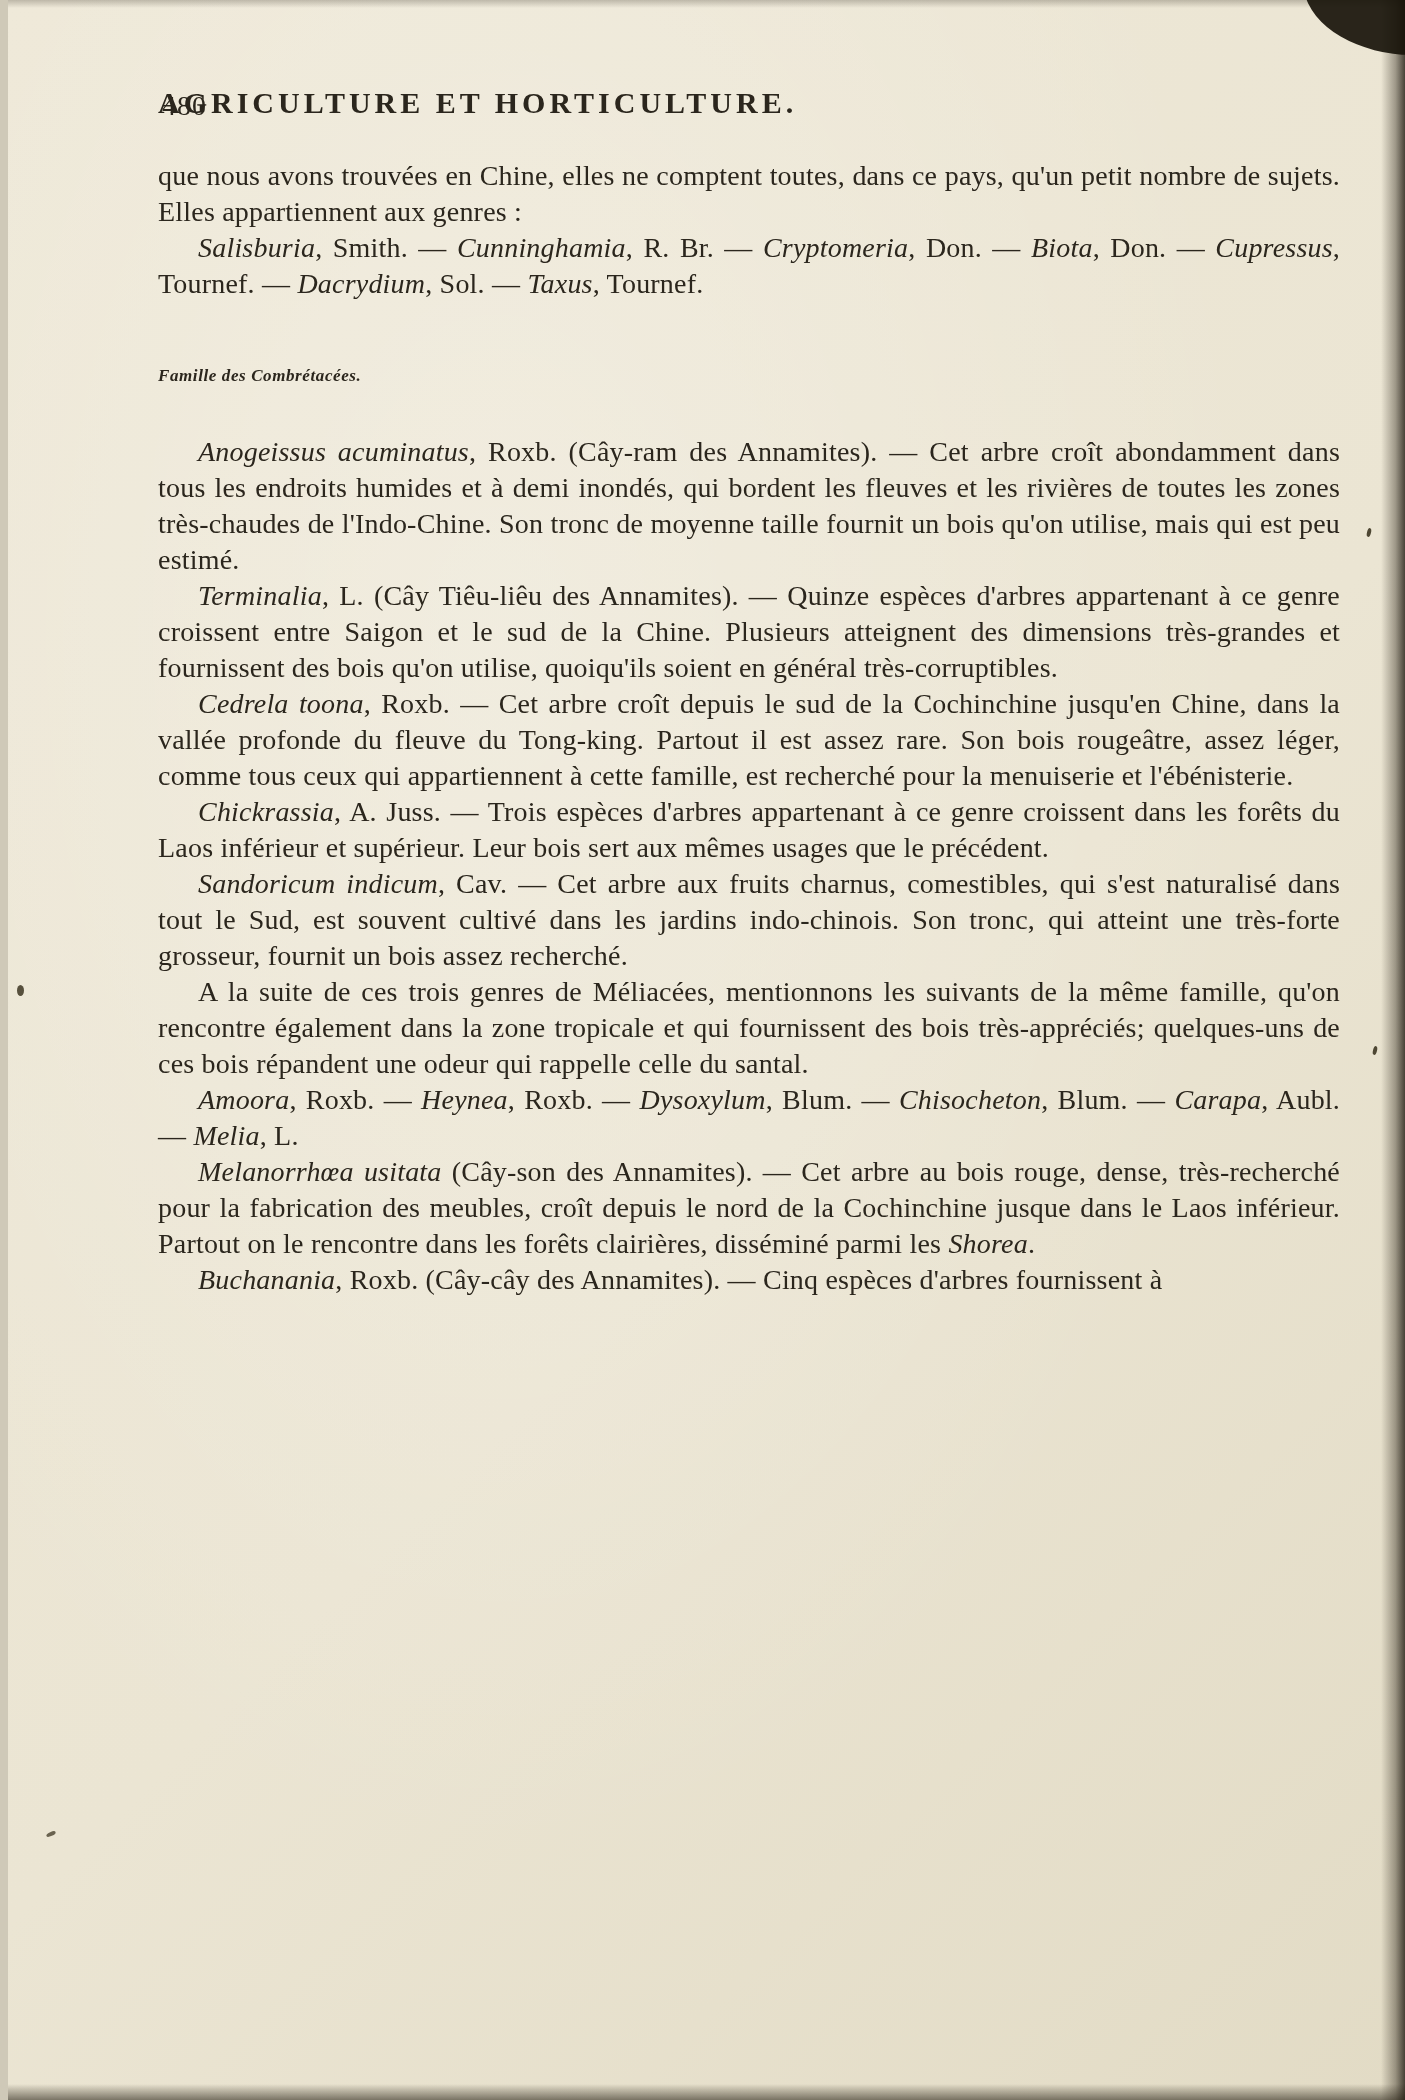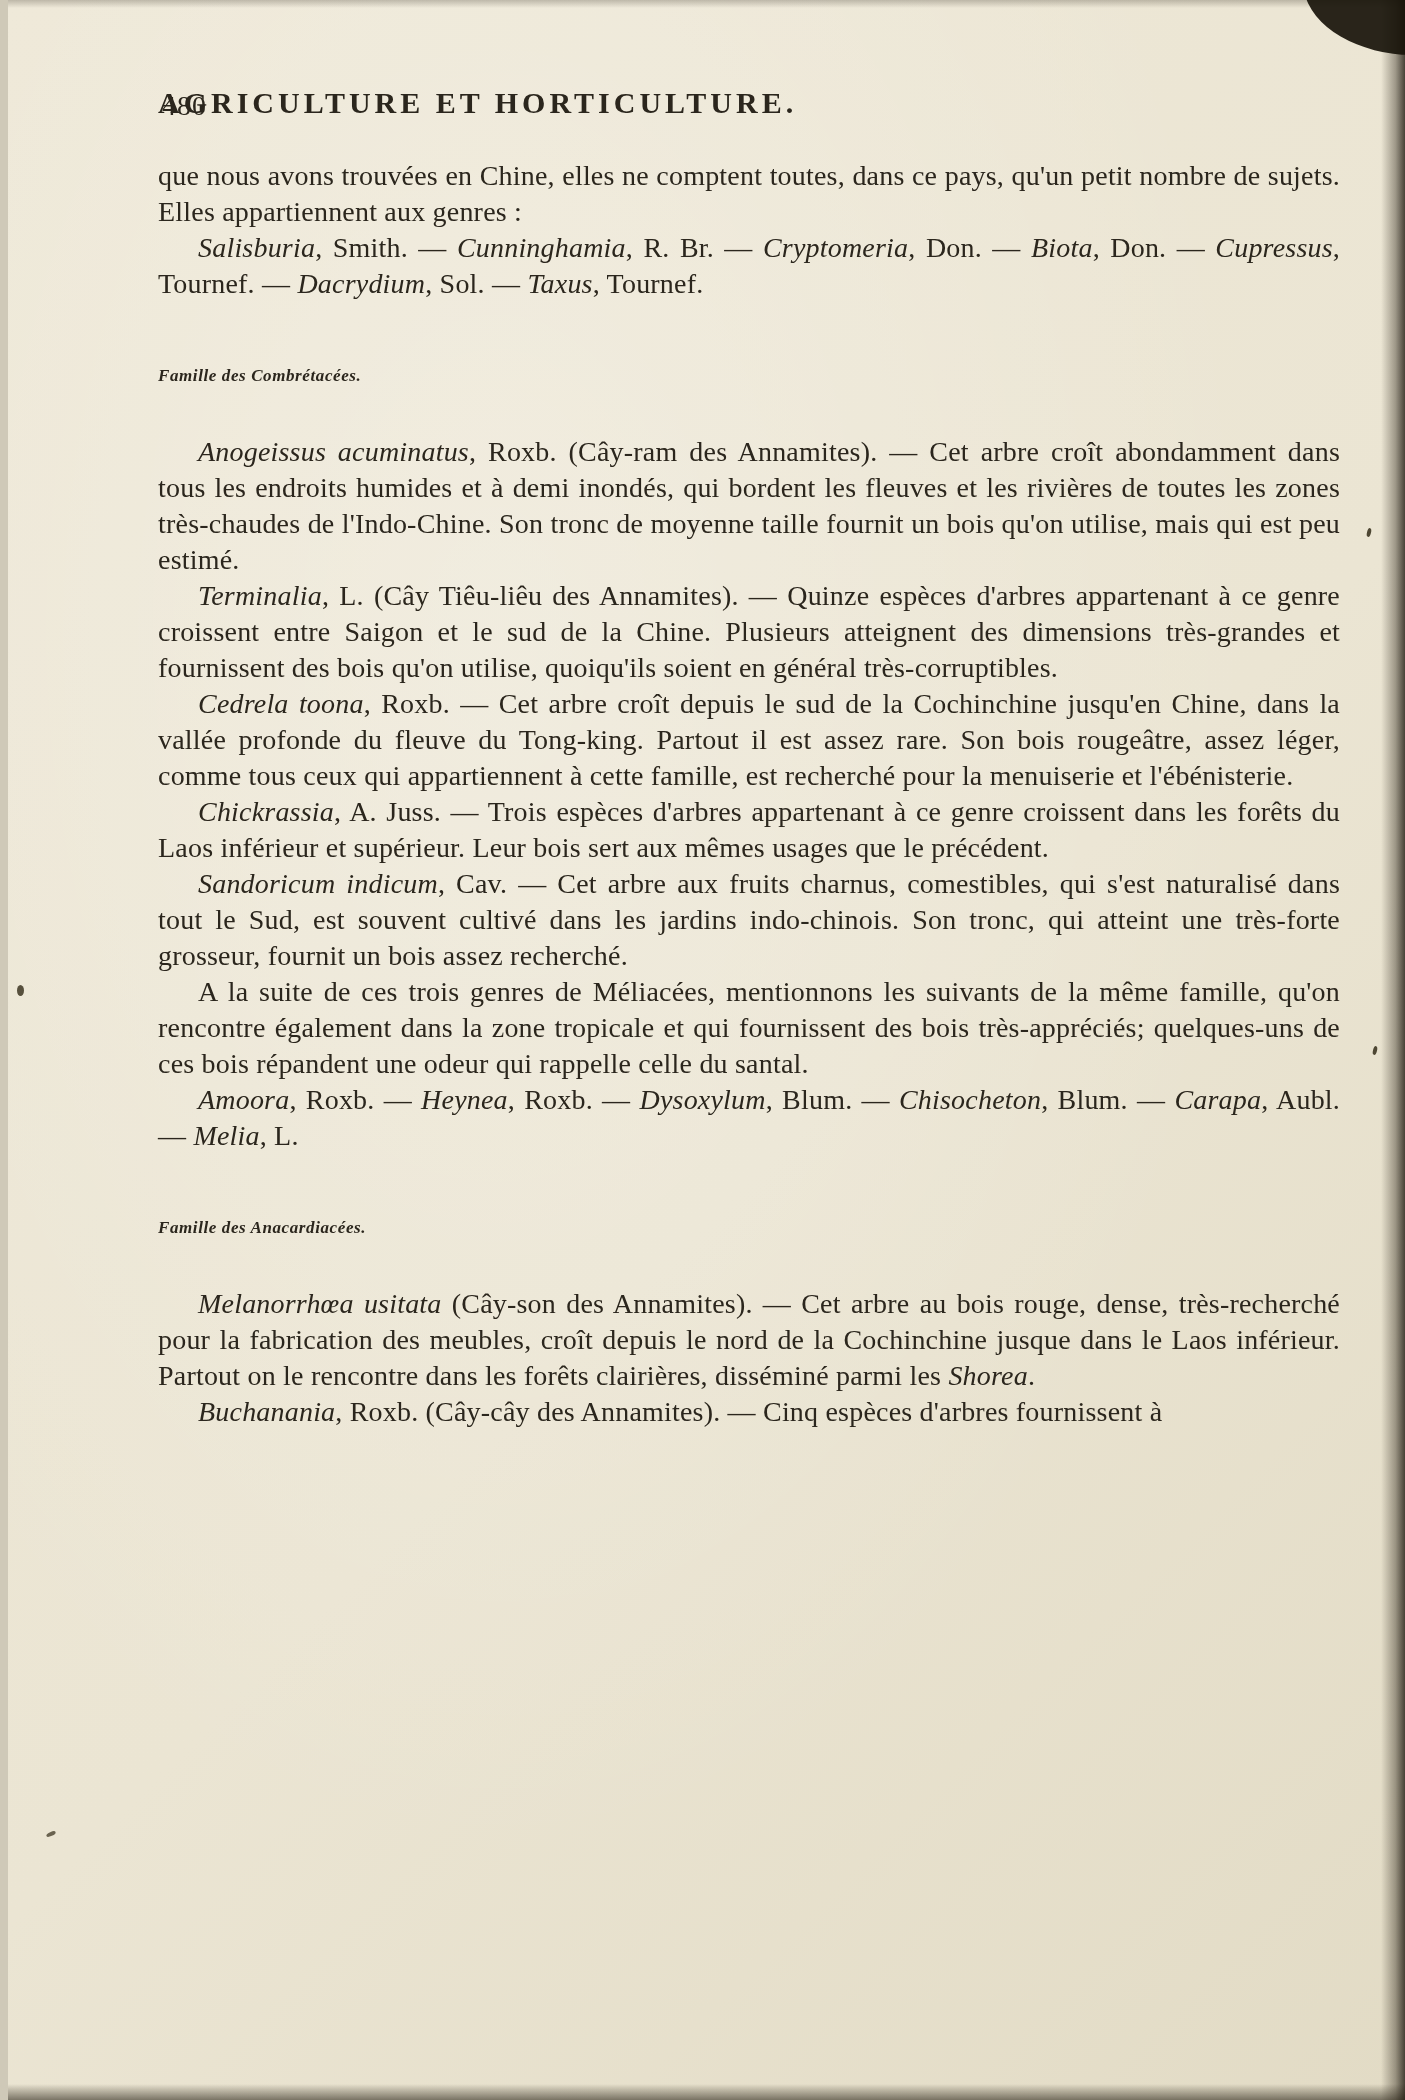--- a/index.html
+++ b/index.html
@@ -119,21 +119,20 @@
         <p class="para no-indent"><span class="">que nous avons trouvées en Chine, elles ne comptent toutes, dans ce pays, qu'un petit nombre de sujets. Elles appartiennent aux genres :</span></p>
         <p class="para"><span class="it">Salisburia</span><span class="">, Smith. — </span><span class="it">Cunninghamia</span><span class="">, R. Br. — </span><span class="it">Cryptomeria</span><span class="">, Don. — </span><span class="it">Biota</span><span class="">, Don. — </span><span class="it">Cupressus</span><span class="">, Tournef. — </span><span class="it">Dacrydium</span><span class="">, Sol. — </span><span class="it">Taxus</span><span class="">, Tournef.</span></p>
         <div class="section-heading">Famille des Combrétacées.</div>
         <p class="para"><span class="it">Anogeissus acuminatus</span><span class="">, Roxb. (Cây-ram des Annamites). — Cet arbre croît abondamment dans tous les endroits humides et à demi inondés, qui bordent les fleuves et les rivières de toutes les zones très-chaudes de l'Indo-Chine. Son tronc de moyenne taille fournit un bois qu'on utilise, mais qui est peu estimé.</span></p>
         <p class="para"><span class="it">Terminalia</span><span class="">, L. (Cây Tiêu-liêu des Annamites). — Quinze espèces d'arbres appartenant à ce genre croissent entre Saigon et le sud de la Chine. Plusieurs atteignent des dimensions très-grandes et fournissent des bois qu'on utilise, quoiqu'ils soient en général très-corruptibles.</span></p>
         <p class="para"><span class="it">Cedrela toona</span><span class="">, Roxb. — Cet arbre croît depuis le sud de la Cochinchine jusqu'en Chine, dans la vallée profonde du fleuve du Tong-king. Partout il est assez rare. Son bois rougeâtre, assez léger, comme tous ceux qui appartiennent à cette famille, est recherché pour la menuiserie et l'ébénisterie.</span></p>
         <p class="para"><span class="it">Chickrassia</span><span class="">, A. Juss. — Trois espèces d'arbres appartenant à ce genre croissent dans les forêts du Laos inférieur et supérieur. Leur bois sert aux mêmes usages que le précédent.</span></p>
         <p class="para"><span class="it">Sandoricum indicum</span><span class="">, Cav. — Cet arbre aux fruits charnus, comestibles, qui s'est naturalisé dans tout le Sud, est souvent cultivé dans les jardins indo-chinois. Son tronc, qui atteint une très-forte grosseur, fournit un bois assez recherché.</span></p>
         <p class="para"><span class="">A la suite de ces trois genres de Méliacées, mentionnons les suivants de la même famille, qu'on rencontre également dans la zone tropicale et qui fournissent des bois très-appréciés; quelques-uns de ces bois répandent une odeur qui rappelle celle du santal.</span></p>
         <p class="para"><span class="it">Amoora</span><span class="">, Roxb. — </span><span class="it">Heynea</span><span class="">, Roxb. — </span><span class="it">Dysoxylum</span><span class="">, Blum. — </span><span class="it">Chisocheton</span><span class="">, Blum. — </span><span class="it">Carapa</span><span class="">, Aubl. — </span><span class="it">Melia</span><span class="">, L.</span></p>
-        <div class="section-heading">Famille des Anacardiacées.</div>
         <p class="para"><span class="it">Melanorrhœa usitata</span><span class=""> (Cây-son des Annamites). — Cet arbre au bois rouge, dense, très-recherché pour la fabrication des meubles, croît depuis le nord de la Cochinchine jusque dans le Laos inférieur. Partout on le rencontre dans les forêts clairières, disséminé parmi les </span><span class="it">Shorea</span><span class="">.</span></p>
         <p class="para"><span class="it">Buchanania</span><span class="">, Roxb. (Cây-cây des Annamites). — Cinq espèces d'arbres fournissent à</span></p>
       </div>
   </div>
 
   <div class="edge-top"></div>
   <div class="edge-right"></div>
   <div class="edge-bottom"></div>
   <div class="corner-tr"></div>
   <div class="speck s1"></div>

